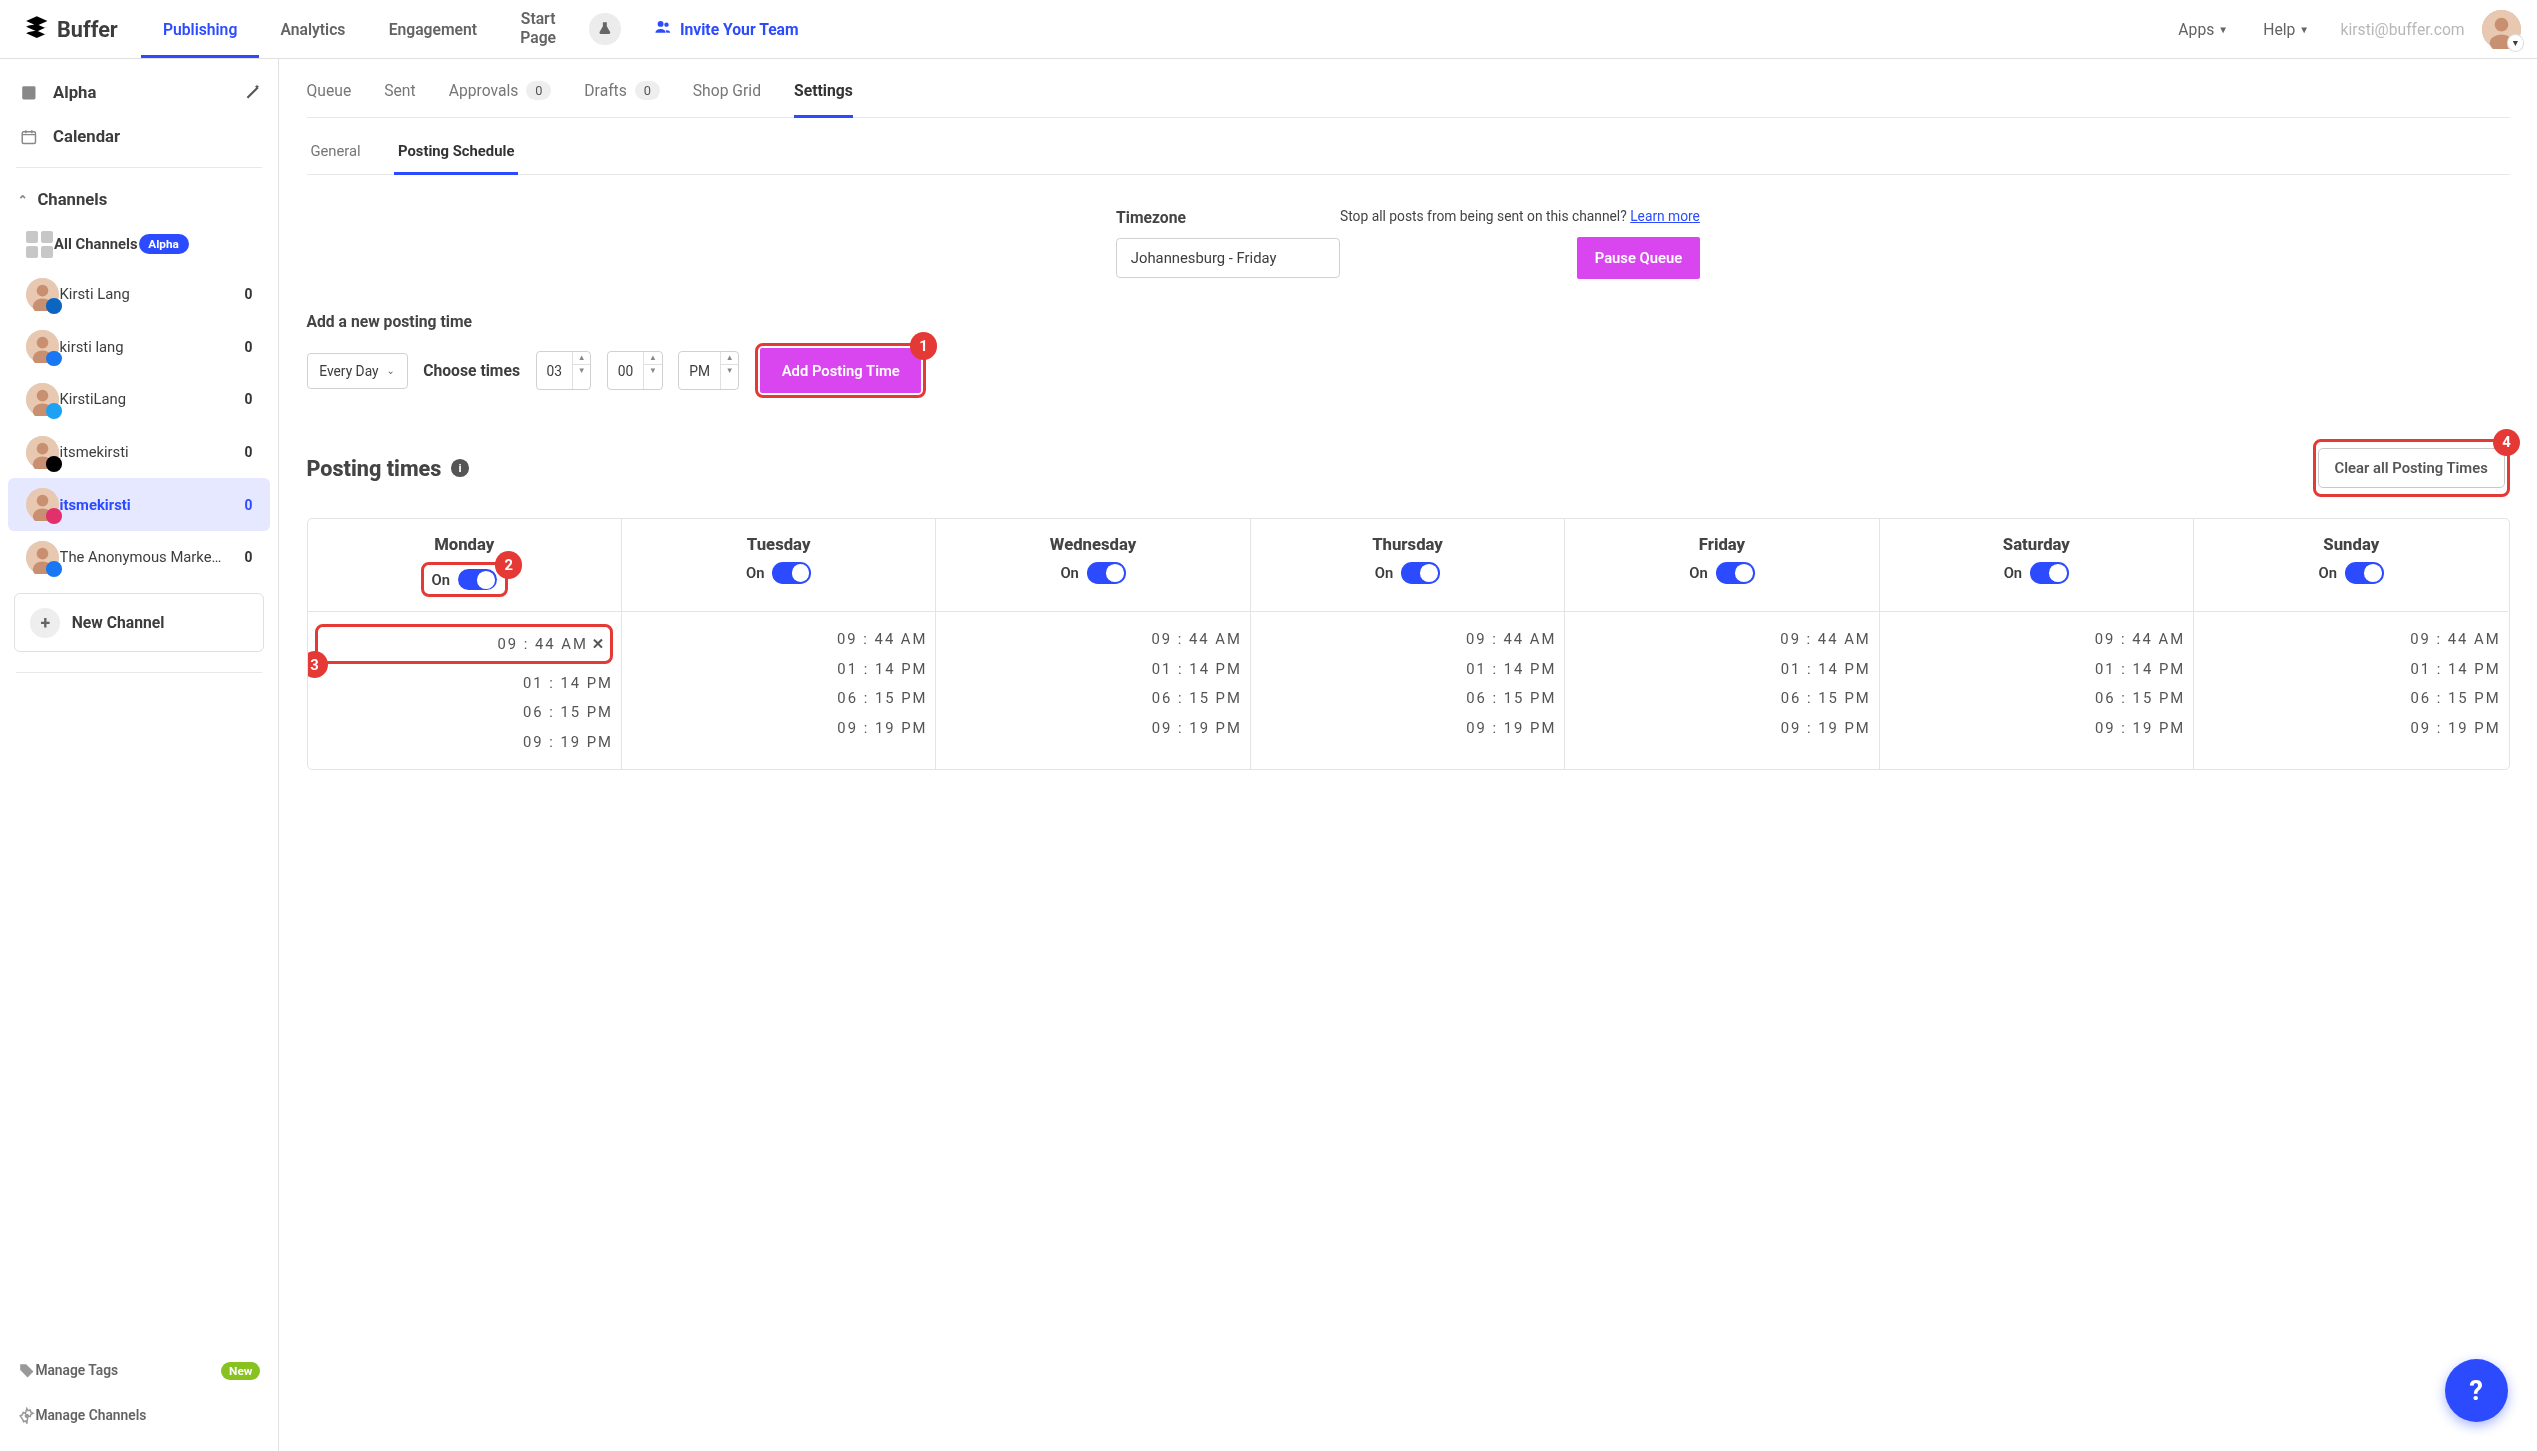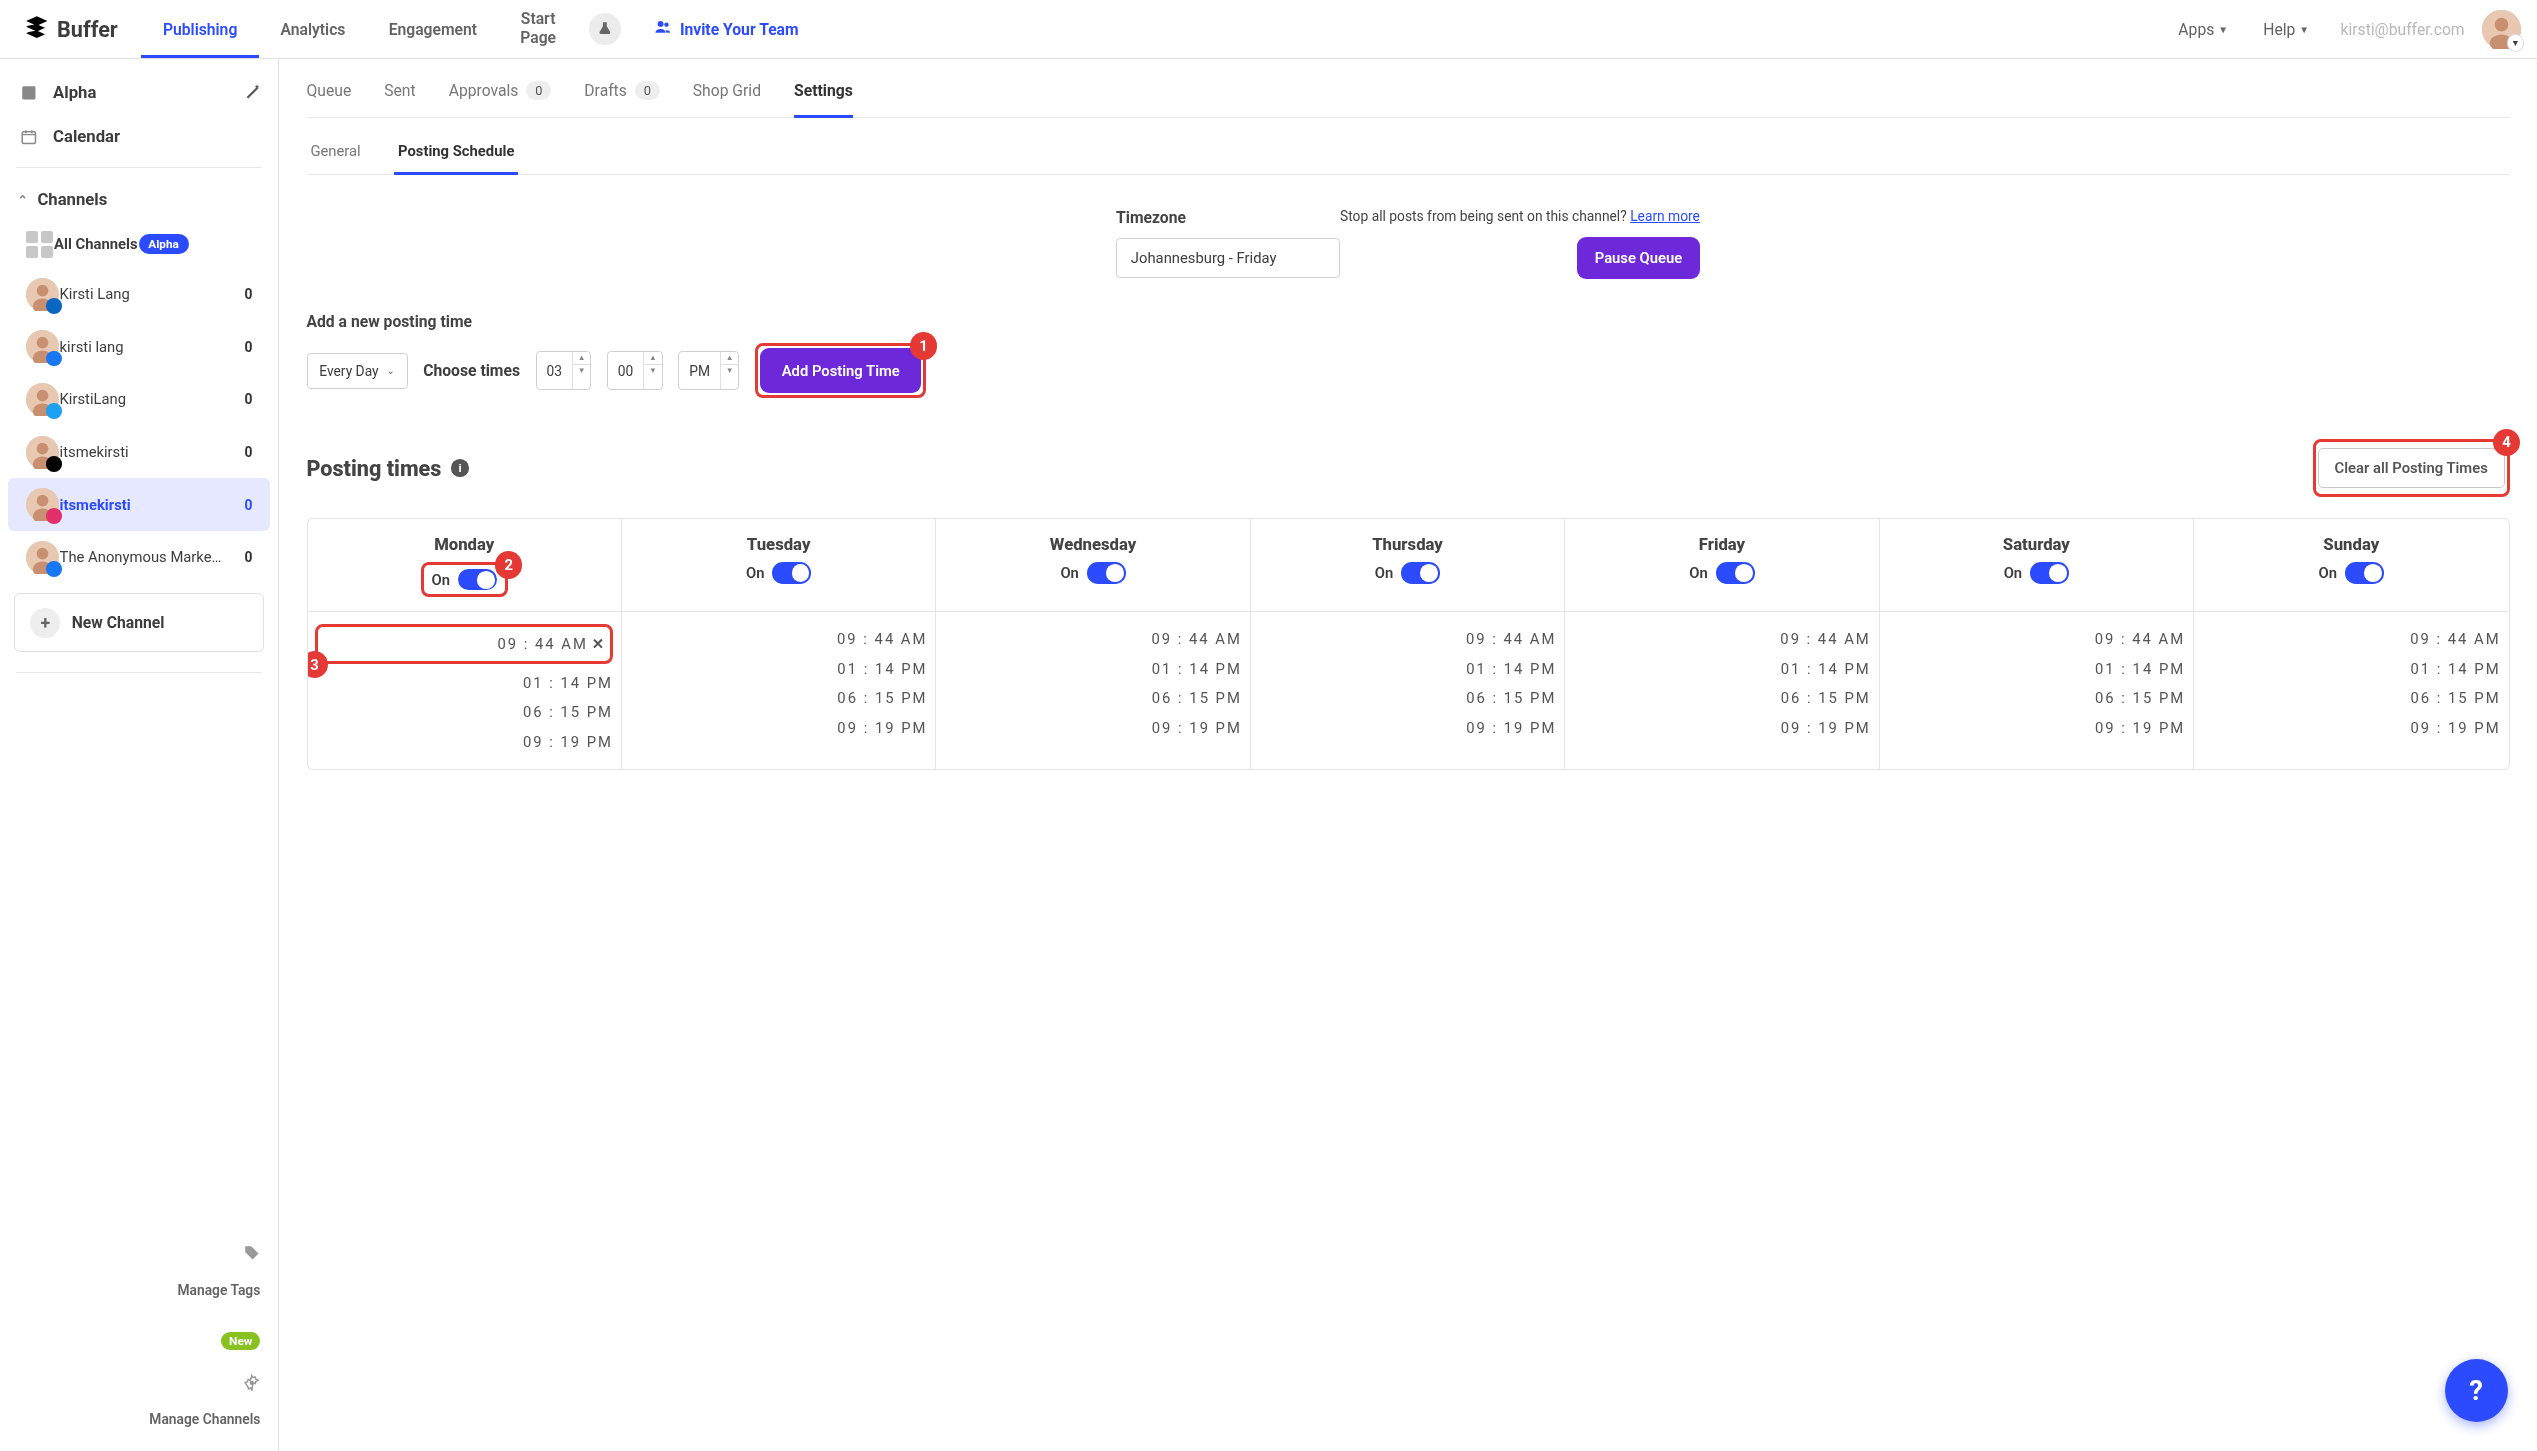--- a/index.html
+++ b/index.html
@@ -38,41 +38,41 @@
 .chan-avatar { width:33px; height:33px; border-radius:50%; background:#ddd; position:relative; flex-shrink:0; }
 .chan-avatar .badge { position:absolute; bottom:-3px; right:-3px; width:15.7px; height:15.7px; border-radius:50%; display:flex; align-items:center; justify-content:center; font-size:8.9px; color:#fff; }
 .bg-linkedin{background:#0a66c2;} .bg-twitter{background:#1da1f2;} .bg-tiktok{background:#000;} .bg-instagram{background:#e1306c;} .bg-fb{background:#1877f2;}
 .chan-grid { width:27.5px; height:27.5px; display:grid; grid-template-columns:1fr 1fr; grid-template-rows:1fr 1fr; gap:3px; }
 .chan-grid div{ background:#c7c7c7; border-radius:2px;}
 .alpha-pill { background:#2c4bff; color:#fff; font-size:11.8px; font-weight:700; padding:3px 9.8px; border-radius:11.8px; }
 .new-pill { background:#87c221; color:#fff; font-size:11.8px; font-weight:700; padding:2px 7.9px; border-radius:9.8px; }
 .newchan { margin:9.8px 13.8px; border:1px solid #e0e0e0; border-radius:5.9px; padding:13.8px 15.7px; display:flex; align-items:center; gap:11.8px; font-weight:700; font-size:15.7px; cursor:pointer; }
 .plus-circle { width:29.5px; height:29.5px; border-radius:50%; background:#eee; display:flex; align-items:center; justify-content:center; font-size:17.7px; color:#666;}
 .sidebar-bottom { margin-top:auto; }
-.sidebtm { display:flex; align-items:flex-end; padding:11.8px 17.7px; gap:17px; color:#636363; font-weight:600; cursor:pointer;flex-direction:column; }
+.sidebtm { display:flex; align-items:flex-start; padding:11.8px 17.7px; gap:0; color:#636363; font-weight:600; cursor:pointer; }
 
 
 .main { flex:1; overflow-y:auto; padding:0 27.5px 39px; }
 .subtabs { display:flex; gap:33px; border-bottom:1px solid #e8e8e8; padding-top:21.6px; }
 .subtab { padding-bottom:17.7px; color:#777; font-size:15.7px; cursor:pointer; display:flex; align-items:center; gap:7.9px; position:relative;}
 .subtab.active { color:#333; font-weight:700; }
 .subtab.active::after{content:"";position:absolute;bottom:-1px;left:0;right:0;height:3px;background:#2c4bff;}
 .countpill { background:#eee; padding:2px 8.9px; border-radius:9.8px; font-size:12.8px; color:#555;}
 .subtabs2 { display:flex; gap:29.5px; border-bottom:1px solid #e8e8e8; margin-top:13.8px; }
 .subtab2 { padding:9.8px 3.9px 13.8px; color:#777; font-size:14.8px; cursor:pointer; position:relative;}
 .subtab2.active{color:#333;font-weight:700;}
 .subtab2.active::after{content:"";position:absolute;bottom:-1px;left:0;right:0;height:3px;background:#2c4bff;}
 
 .section { margin-top:33px; }
 .seclabel { font-weight:700; font-size:15.7px; color:#444; margin-bottom:11.8px; }
 .tz-row { display:flex; justify-content:center; align-items:flex-start; }
 .tz-right { text-align:right; font-size:13.8px; color:#444;}
 .tz-right a { color:#2c4bff; text-decoration:underline; }
 .tz-input { border:1px solid #d0d0d0; border-radius:3.9px; padding:9.8px 13.8px; width:224px; font-size:14.8px; }
-.btn-primary { background:#6d28d9; color:#fff; border:none; padding:11.8px 17.7px; border-radius:9px; font-weight:600; font-size:14.8px; cursor:pointer; }
+.btn-primary { background:#d946ef; color:#fff; border:none; padding:11.8px 17.7px; border-radius:2px; font-weight:600; font-size:14.8px; cursor:pointer; }
 .btn-secondary { background:#fff; border:1px solid #c8c8c8; padding:9.8px 15.7px; border-radius:4.9px; font-weight:600; font-size:14.8px; color:#555; cursor:pointer;}
 
 .addtime-row { display:flex; align-items:center; gap:15.7px; margin-top:11.8px; }
 .select-box { border:1px solid #d0d0d0; border-radius:3.9px; padding:8.9px 11.8px; display:flex; align-items:center; gap:7.9px; font-size:13.8px; cursor:pointer; background:#fff;}
 .chev-sm{font-size:9.8px;color:#666;}
 .choose-lbl { font-weight:700; font-size:15.7px; }
 .spinbox { border:1px solid #d0d0d0; border-radius:3.9px; display:flex; align-items:stretch; height:39px; background:#fff;}
 .spinbox .val { padding:0 9.8px; display:flex; align-items:center; font-size:13.8px; }
 .spinbox .arrows { display:flex; flex-direction:column; border-left:1px solid #e0e0e0; }
 .spinbox .arrows span { font-size:7.9px; padding:2px 4.9px; color:#888; cursor:pointer; line-height:1;}

